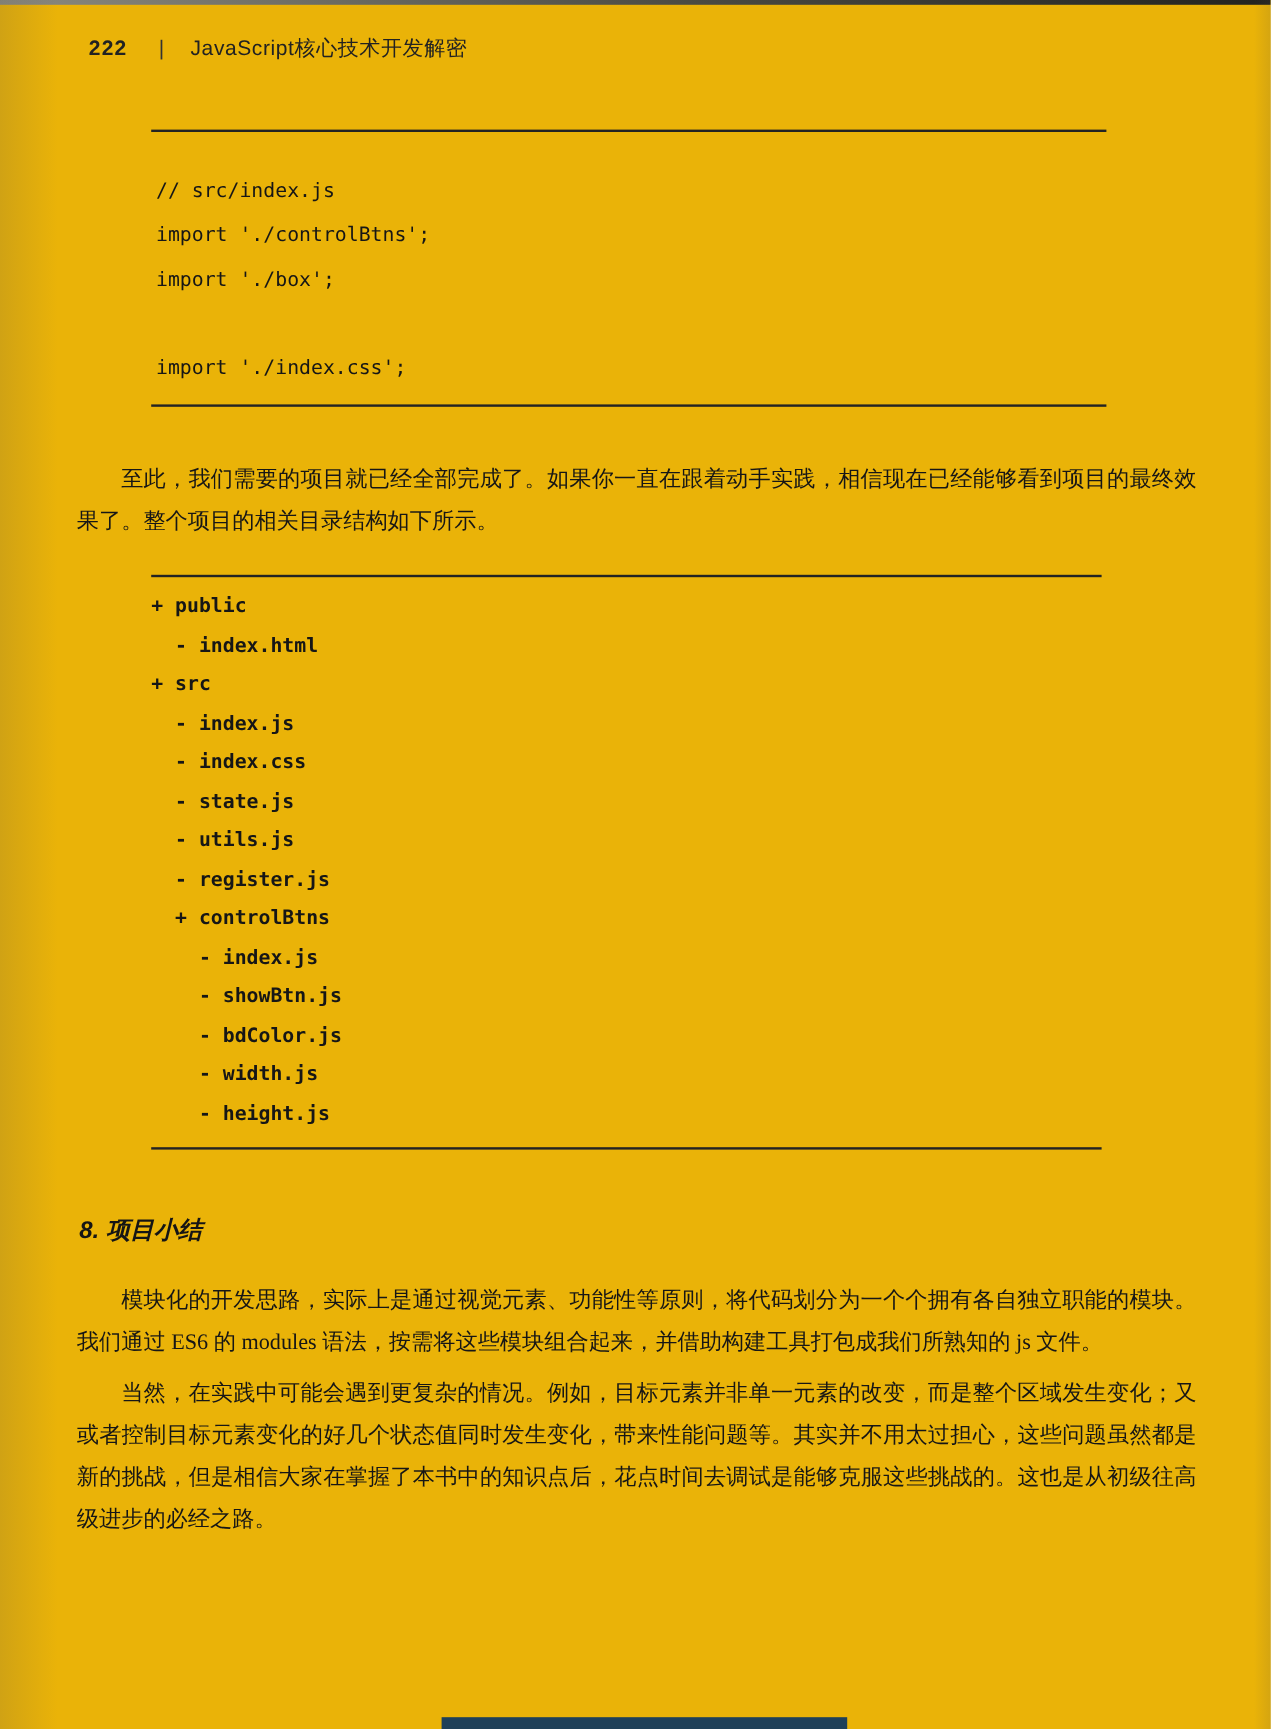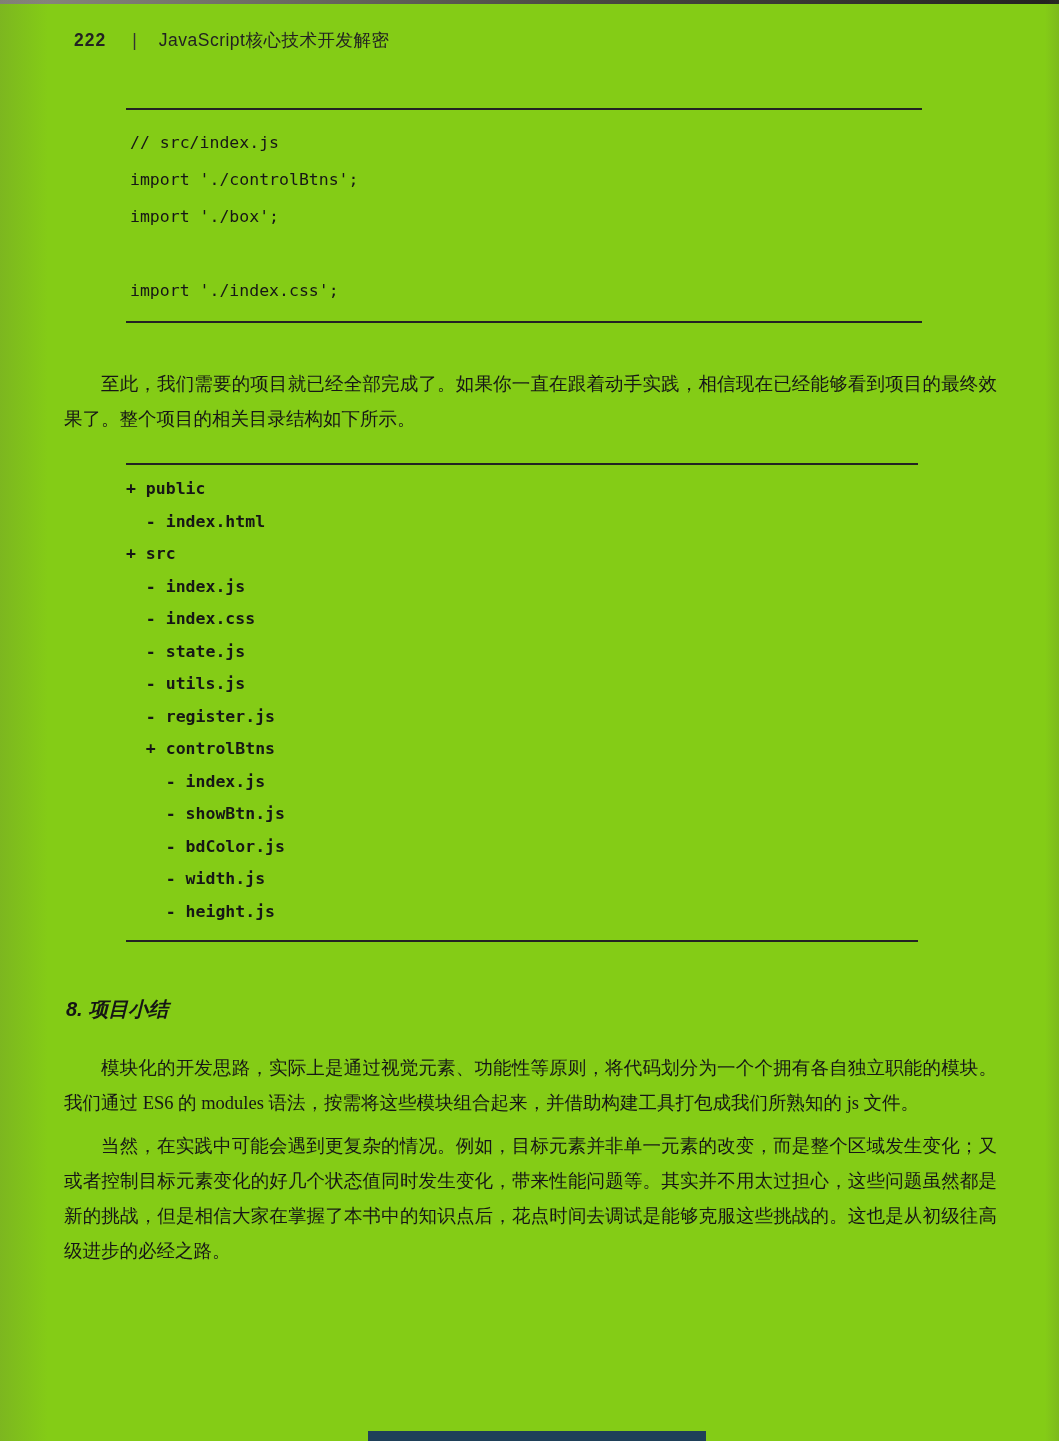--- a/index.html
+++ b/index.html
@@ -1,21 +1,21 @@
 <!DOCTYPE html>
 <html><head>
 <meta charset="utf-8">
 <style>
   html, body { margin: 0; padding: 0; background: #d8d6d0; }
   .page {
     position: relative;
     width: 1059px;
     height: 1441px;
     margin: 0 auto;
-    background: #84cc16;
+    background: #eab308;
     overflow: hidden;
     font-family: "Liberation Serif", serif;
     color: #1c1c1c;
   }
   
   .scan-top-edge {
     position: absolute; top: 0; left: 0; right: 0; height: 4px;
     background: linear-gradient(to right, #8a897f, #4a4a42 55%, #23231f);
   }
   .spine-shadow {
@@ -44,21 +44,21 @@
   }
   .page-number { font-weight: bold; letter-spacing: 1px; }
   .header-sep { margin: 0 22px 0 26px; color: #333; }
   .book-title { letter-spacing: 0.5px; }
 
   .code-block {
     margin: 56px 0 0 62px;
     width: 792px;
     border-top: 2px solid #232323;
     border-bottom: 2px solid #232323;
-    padding: 14px 0 12px 4px;
+    padding: 30px 0 12px 4px;
   }
   .code-line {
     font-family: "DejaVu Sans Mono", monospace;
     font-size: 16.5px;
     line-height: 37px;
     min-height: 37px;
     white-space: pre;
     color: #161616;
   }
 

